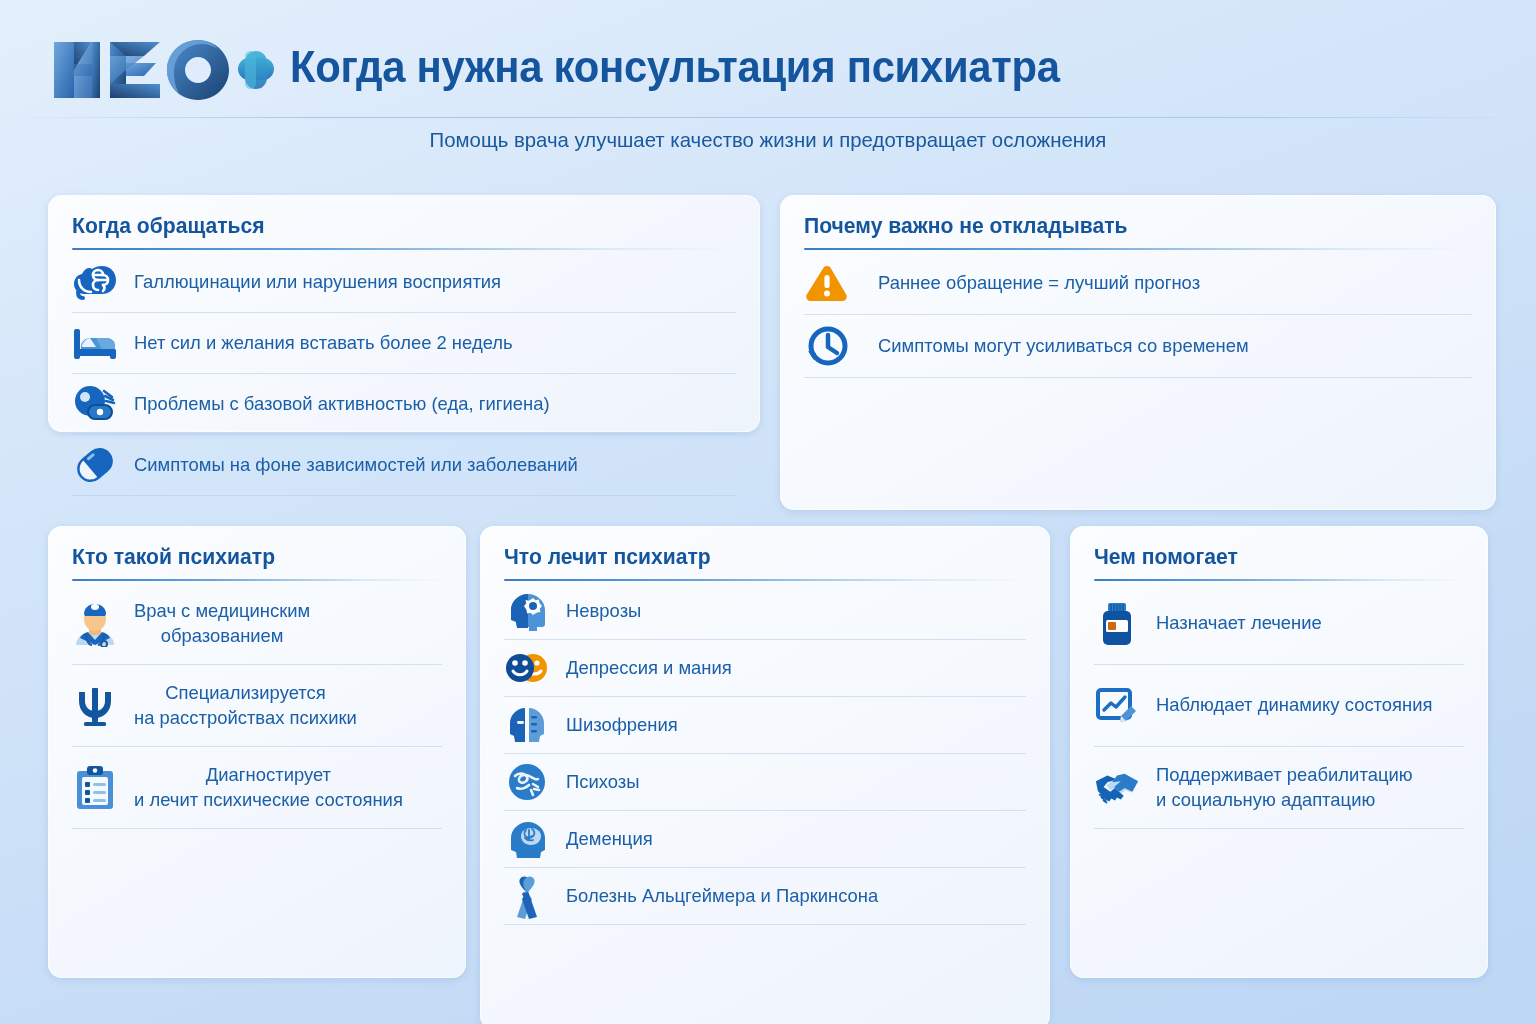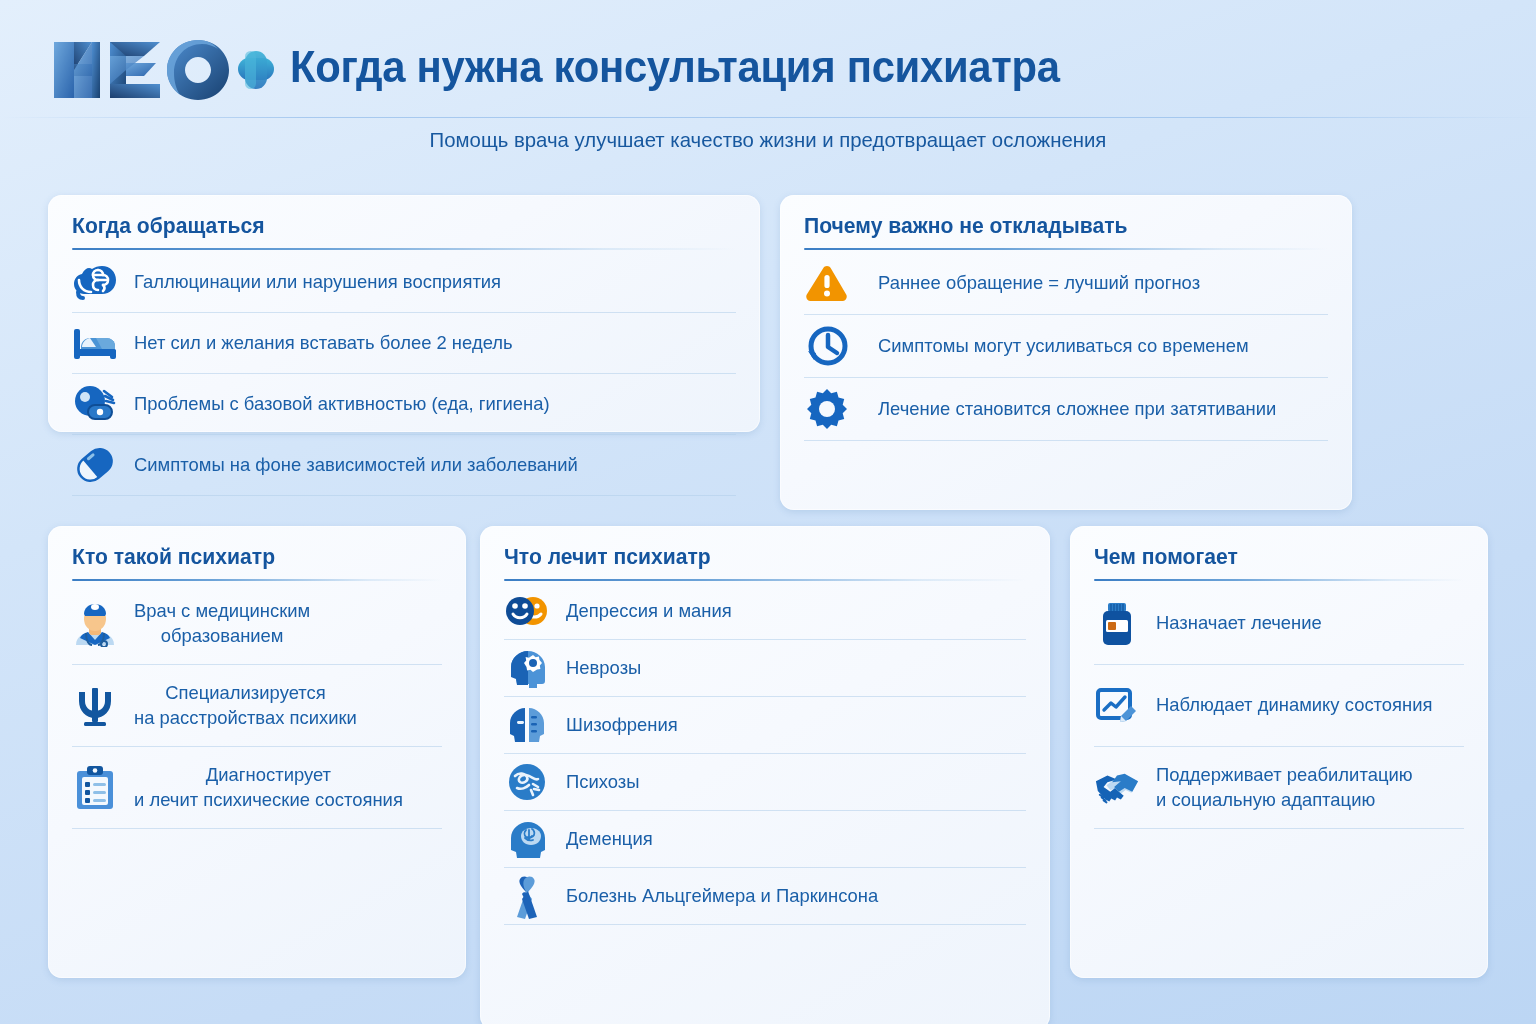--- a/index.html
+++ b/index.html
@@ -117,21 +117,21 @@
   .row-label {
     font-size: 19px;
     color: #1a5fa8;
     line-height: 1.26;
     transform: scaleX(0.97);
     transform-origin: left center;
   }
 
   
   #card-when     { left: 48px;   top: 195px; width: 712px;  height: 237px; }
-  #card-why      { left: 780px;  top: 195px; width: 572px;  height: 315px; }
+  #card-why      { left: 780px;  top: 195px; width: 716px;  height: 315px; }
   #card-who      { left: 48px;   top: 526px; width: 418px;  height: 452px; }
   #card-treats   { left: 480px;  top: 526px; width: 570px;  height: 504px; }
   #card-helps    { left: 1070px; top: 526px; width: 418px;  height: 452px; }
 
   #card-when .row  { min-height: 61px; }
   #card-why .row   { min-height: 63px; gap: 28px; }
   #card-treats .row{ min-height: 54px; }
   #card-treats .row-label { font-size: 19px; }
   #card-who .row   { min-height: 82px; text-align: center; }
   #card-helps .row { min-height: 82px; }
@@ -283,29 +283,20 @@
       <span class="row-icon">
         <svg width="44" height="42" viewBox="0 0 44 42">
           <circle cx="23" cy="21" r="17" fill="none" stroke="#1666c0" stroke-width="5"></circle>
           <path d="M23 10v12l9 6" stroke="#1666c0" stroke-width="4.5" fill="none" stroke-linecap="round" stroke-linejoin="round"></path>
           <path d="M11 28 L3 26 L9 35 Z" fill="#1666c0"></path>
         </svg>
       </span>
       <span class="row-label">Симптомы могут усиливаться со временем</span>
     </div>
 
-    <div class="row">
-      <span class="row-icon">
-        <svg width="42" height="42" viewBox="0 0 42 42">
-          <path d="M21 1l4.2 4.2 5.7-1.5 1.6 5.7 5.7 1.6-1.5 5.7L41 21l-4.3 4.3 1.5 5.7-5.7 1.6-1.6 5.7-5.7-1.5L21 41l-4.2-4.2-5.7 1.5-1.6-5.7L3.8 31l1.5-5.7L1 21l4.3-4.3L3.8 11l5.7-1.6 1.6-5.7 5.7 1.5z" fill="#1666c0"></path>
-          <circle cx="21" cy="21" r="8" fill="#f5f9fe"></circle>
-        </svg>
-      </span>
-      <span class="row-label">Лечение становится сложнее при затятивании</span>
-    </div>
 
   </div>
 </div>
 
 <div class="card" id="card-who">
   <div class="card-title">Кто такой психиатр</div>
   <div class="card-rule"></div>
   <div class="rows">
 
     <div class="row">
@@ -366,47 +357,47 @@
   </div>
 </div>
 
 <div class="card" id="card-treats">
   <div class="card-title">Что лечит психиатр</div>
   <div class="card-rule"></div>
   <div class="rows">
 
     <div class="row">
       <span class="row-icon">
+        <svg width="44" height="42" viewBox="0 0 44 42">
+          <path d="M6 20c0-9 8-16 17-16s17 7 17 16v14a3 3 0 01-3 3h-5v4h-8v-4H12l-1-6-5-2z" fill="#4c93d7"></path>
+          <path d="M23 4c-9 0-17 7-17 16v10l5 2 1 6h11V4z" fill="#1a63b5"></path>
+          <path d="M28 8l2.6 2.2 3.3-.6.6 3.3L37 16l-2.2 2.6.6 3.3-3.3.6L28 25l-2.6-2.2-3.3.6-.6-3.3L19 16l2.2-2.6-.6-3.3 3.3.6z" fill="#fff"></path>
+          <circle cx="28" cy="16" r="4" fill="#1a63b5"></circle>
+        </svg>
+      </span>
+      <span class="row-label">Неврозы</span>
+    </div>
+
+    <div class="row">
+      <span class="row-icon">
         <svg width="46" height="36" viewBox="0 0 46 36">
           <circle cx="29" cy="18" r="14" fill="#f29400"></circle>
           <circle cx="33" cy="13" r="2.6" fill="#fff"></circle>
           <path d="M24 21c3 4 10 4 13 0" stroke="#fff" stroke-width="3" fill="none" stroke-linecap="round"></path>
           <circle cx="16" cy="18" r="14" fill="#0f4c96"></circle>
           <circle cx="11" cy="13" r="2.8" fill="#fff"></circle>
           <circle cx="21" cy="13" r="2.8" fill="#fff"></circle>
           <path d="M9 21c3 5 11 5 14 0" stroke="#fff" stroke-width="3" fill="none" stroke-linecap="round"></path>
         </svg>
       </span>
       <span class="row-label">Депрессия и мания</span>
     </div>
 
     <div class="row">
       <span class="row-icon">
-        <svg width="44" height="42" viewBox="0 0 44 42">
-          <path d="M6 20c0-9 8-16 17-16s17 7 17 16v14a3 3 0 01-3 3h-5v4h-8v-4H12l-1-6-5-2z" fill="#4c93d7"></path>
-          <path d="M23 4c-9 0-17 7-17 16v10l5 2 1 6h11V4z" fill="#1a63b5"></path>
-          <path d="M28 8l2.6 2.2 3.3-.6.6 3.3L37 16l-2.2 2.6.6 3.3-3.3.6L28 25l-2.6-2.2-3.3.6-.6-3.3L19 16l2.2-2.6-.6-3.3 3.3.6z" fill="#fff"></path>
-          <circle cx="28" cy="16" r="4" fill="#1a63b5"></circle>
-        </svg>
-      </span>
-      <span class="row-label">Неврозы</span>
-    </div>
-
-    <div class="row">
-      <span class="row-icon">
         <svg width="46" height="42" viewBox="0 0 46 42">
           <path d="M21 4C13 4 6 11 6 19v11l4 2 1 6h10z" fill="#1a63b5"></path>
           <path d="M25 4c8 0 15 7 15 15v11l-4 2-1 6H25z" fill="#5c9cd9"></path>
           <rect x="13" y="17" width="7" height="3" rx="1.4" fill="#eaf3fc"></rect>
           <g fill="#1a63b5">
             <rect x="27" y="12" width="6" height="2.6" rx="1.3"></rect>
             <rect x="27" y="19" width="6" height="2.6" rx="1.3"></rect>
             <rect x="27" y="26" width="6" height="2.6" rx="1.3"></rect>
           </g>
         </svg>

